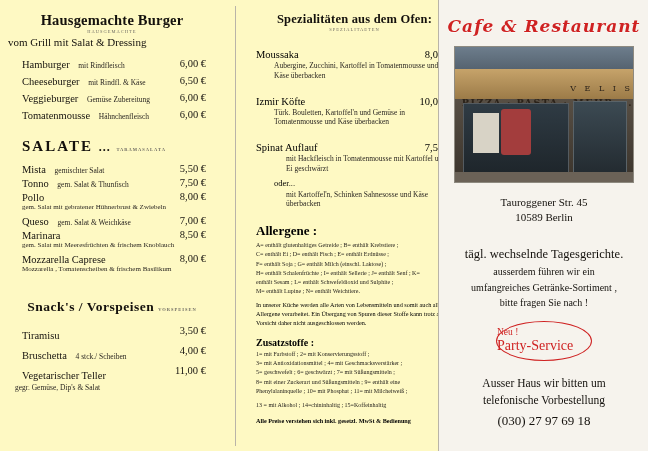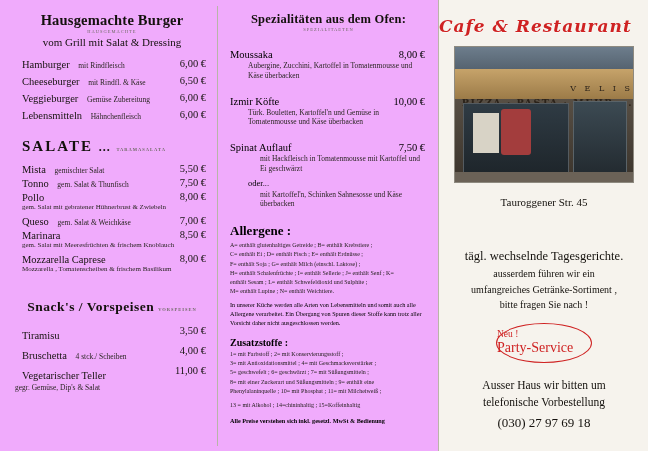--- a/index.html
+++ b/index.html
@@ -10,39 +10,39 @@
     width: 648px;
     height: 451px;
     overflow: hidden;
     background: #ffffff;
     font-family: "Liberation Serif", serif;
   }
   .page {
     position: relative;
     width: 569px;
     height: 451px;
-    background: #f0abfc;
+    background: #fef9c3;
     box-sizing: border-box;
   }
   
   .col-left {
     position: absolute;
     left: 8px;
     top: 6px;
     width: 208px;
     height: 440px;
   }
   .col-mid {
     position: absolute;
-    left: 217px;
+    left: 235px;
     top: 6px;
     width: 205px;
     height: 440px;
     border-left: 1px solid #b9b4a8;
-    padding-left: 8px;
+    padding-left: 16px;
   }
   .col-right {
     position: absolute;
     left: 438px;
     top: 0px;
     width: 210px;
     height: 451px;
     border-left: 1px solid #b9b4a8;
     background: #f6f3ed;
   }
@@ -50,21 +50,21 @@
   
   .h-main {
     text-align: center;
     font-size: 14.5px;
     font-weight: bold;
     letter-spacing: .2px;
     margin: 6px 0 1px 0;
     color: #14110d;
   }
   .h-sub {
-    text-align: center;
+    text-align: left;
     font-size: 11px;
     margin: 0 0 8px 0;
     color: #14110d;
   }
   .h-tiny {
     text-align: center;
     font-size: 4.5px;
     letter-spacing: 1px;
     color: #6d6a62;
     margin: -1px 0 2px 0;
@@ -173,21 +173,21 @@
   }
   .footnote {
     font-size: 6.2px;
     font-weight: bold;
     margin: 7px 4px 0 4px;
   }
 
   
   .brand {
     margin-top: 16px;
-    text-align: left;
+    text-align: center;
     font-family: "DejaVu Serif", serif;
     font-style: italic;
     font-weight: bold;
     font-size: 17px;
     color: #cf2222;
     letter-spacing: 1px;
     text-shadow: 0 1px 0 rgba(255,255,255,.6);
   }
   .photo {
     position: relative;
@@ -249,21 +249,21 @@
   .addr {
     text-align: center;
     font-size: 11px;
     margin-top: 12px;
     line-height: 1.35;
     color: #14110d;
   }
   .daily {
     text-align: center;
     font-size: 12.5px;
-    margin-top: 37px;
+    margin-top: 20px;
     line-height: 1.55;
     color: #14110d;
   }
   .daily .small { font-size: 10px; }
   .neu-wrap {
     position: relative;
     margin-top: 10px;
     height: 46px;
   }
   .neu-bubble {
@@ -318,21 +318,21 @@
         <span class="name">Cheeseburger</span>
         <span class="desc">mit Rindfl. &amp; Käse</span>
         <span class="price">6,50 €</span>
       </div>
       <div class="item">
         <span class="name">Veggieburger</span>
         <span class="desc">Gemüse Zubereitung</span>
         <span class="price">6,00 €</span>
       </div>
       <div class="item">
-        <span class="name">Lebensmitteln</span>
+        <span class="name">Tomatenmousse</span>
         <span class="desc">Hähnchenfleisch</span>
         <span class="price">6,00 €</span>
       </div>
     </div>
 
     <div class="h-section">
       <span>SALATE</span>
       <span class="h-dots">...</span>
       <span style="font-size:4.5px;letter-spacing:1px;color:#6d6a62;">TARAMASALATA</span>
     </div>
@@ -456,20 +456,21 @@
       </div>
       <div class="window"></div>
       <div class="menu-board"></div>
       <div class="umbrella"></div>
       <div class="door"></div>
       <div class="ground"></div>
     </div>
 
     <div class="addr">
       <div>Tauroggener Str. 45</div>
+      <div>10589 Berlin</div>
     </div>
 
     <div class="daily">
       <div>tägl. wechselnde Tagesgerichte.</div>
       <div class="small">ausserdem führen wir ein</div>
       <div class="small">umfangreiches Getränke-Sortiment ,</div>
       <div class="small">bitte fragen Sie nach !</div>
     </div>
 
     <div class="neu-wrap">

